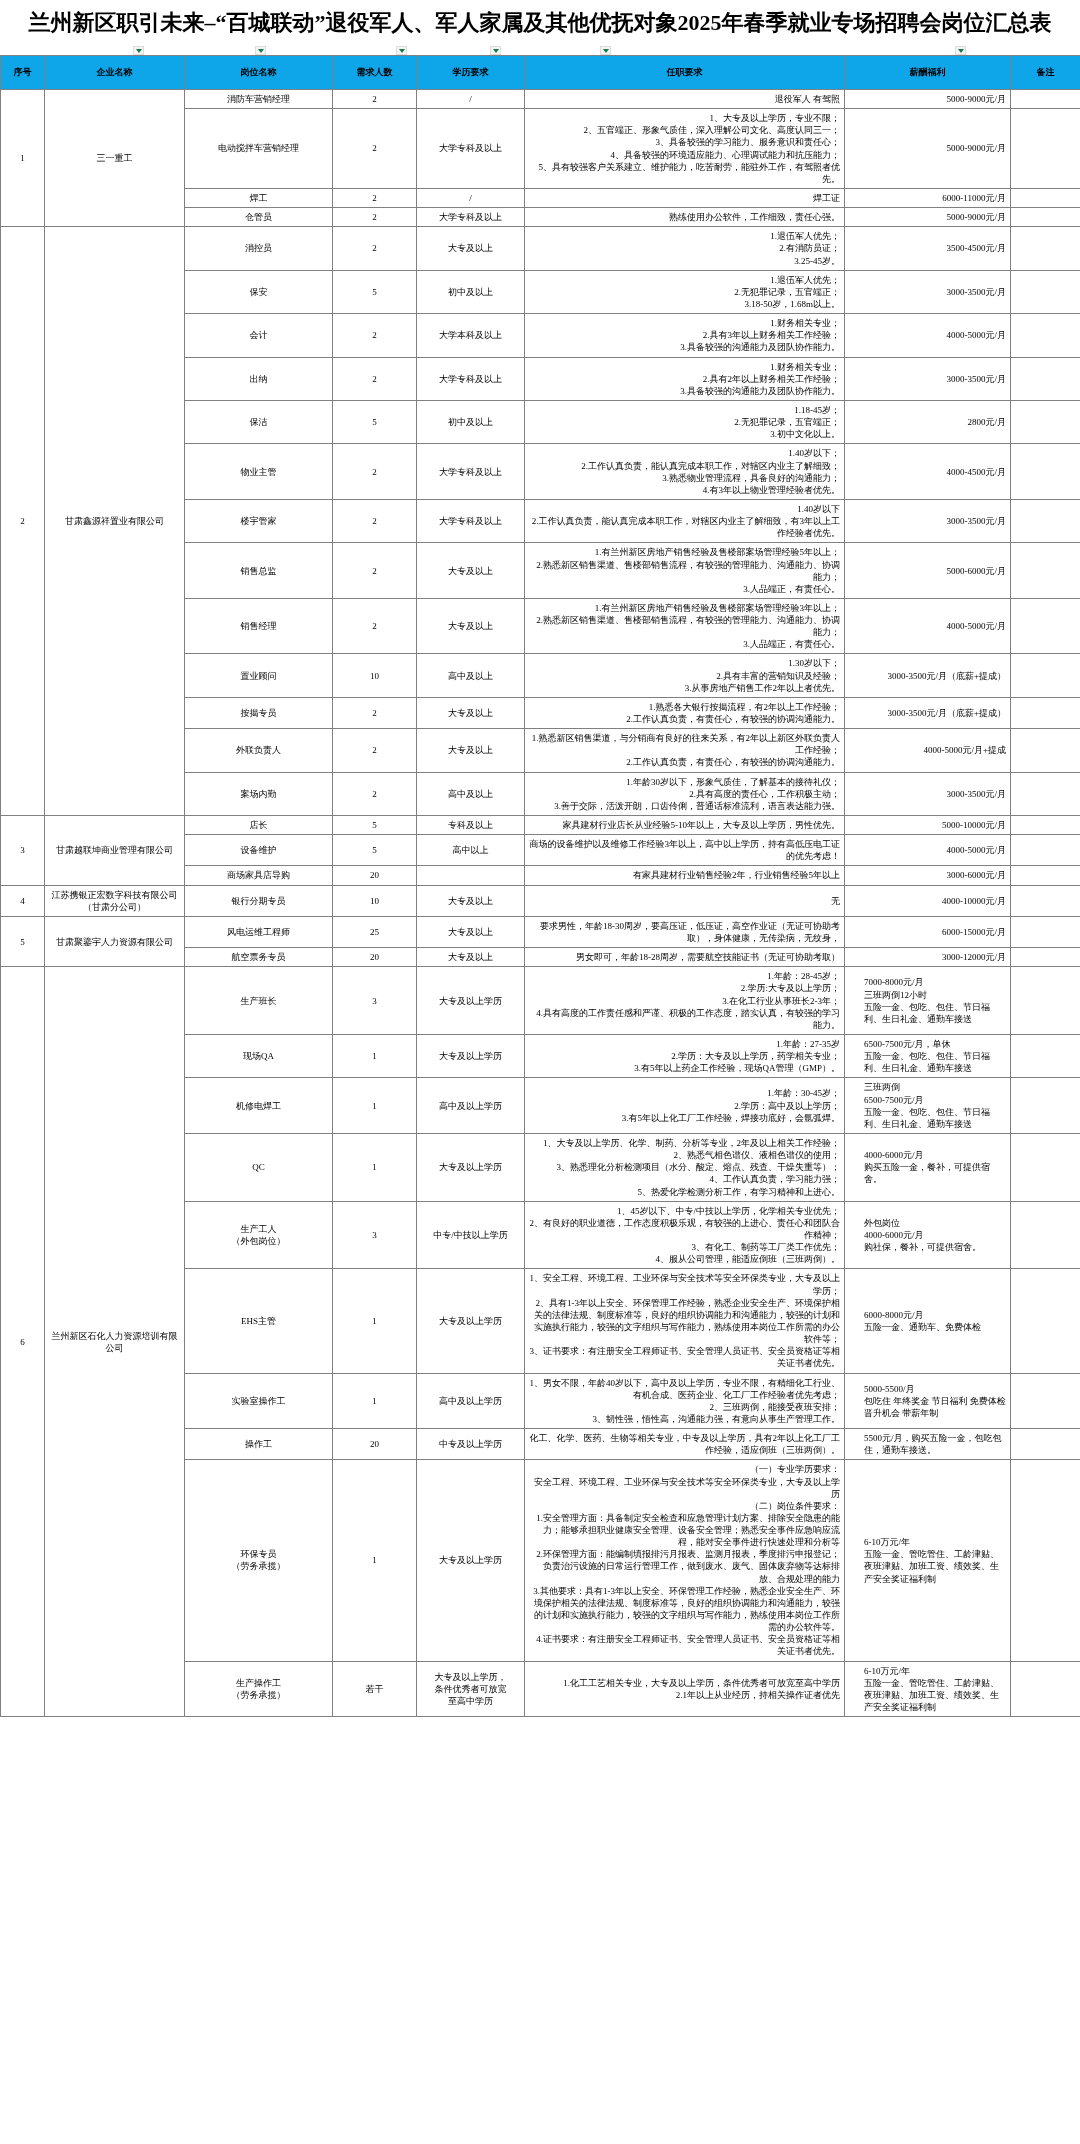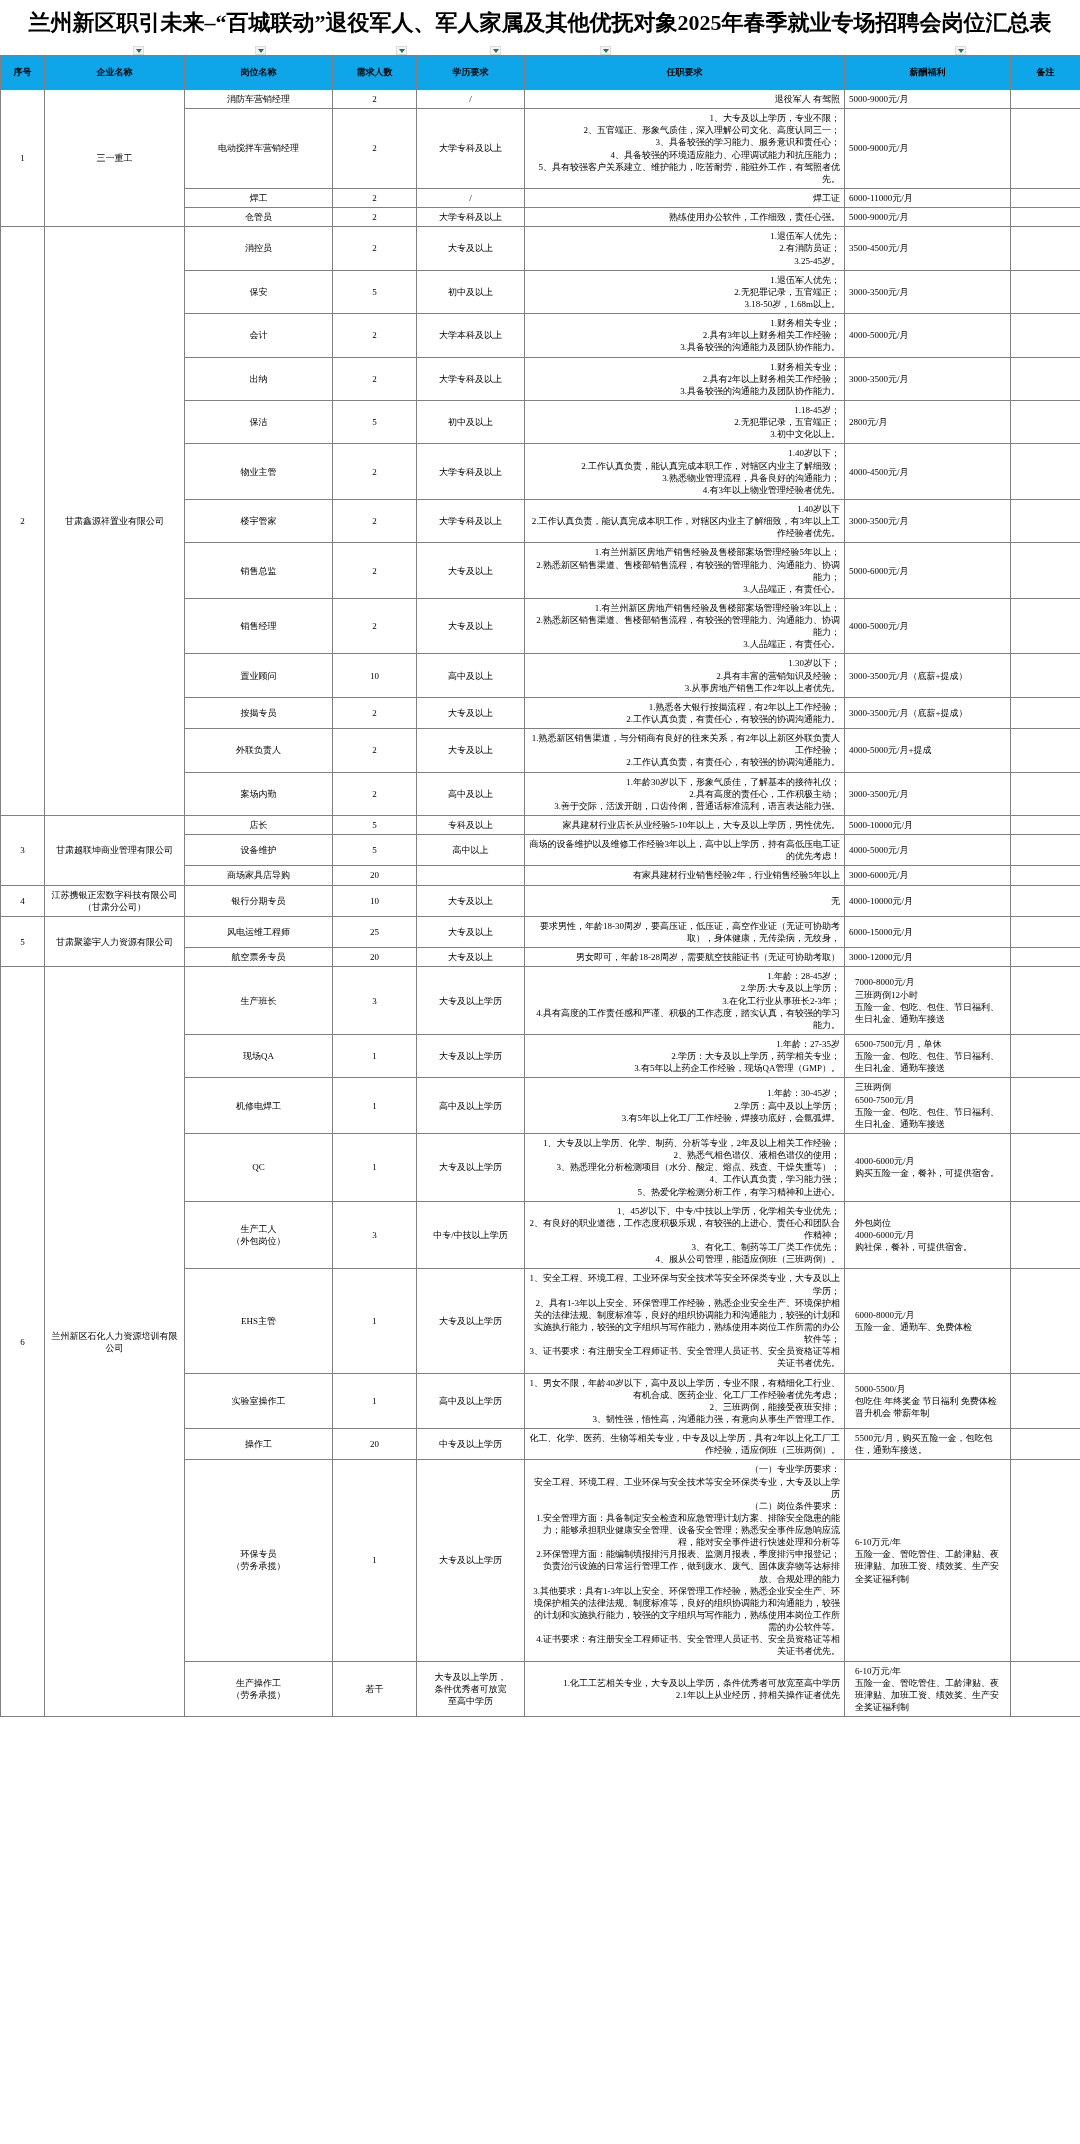--- a/index.html
+++ b/index.html
@@ -90,22 +90,22 @@
   col.c-pay   { width: 166px; }
   col.c-note  { width: 70px; }
 
   td.idx   { text-align: center; font-size: 11px; }
   td.comp  { text-align: center; font-size: 9.5px; line-height: 1.4; }
   td.job   { text-align: center; font-size: 9.5px; line-height: 1.4; white-space: pre-line; }
   td.num   { text-align: center; font-size: 10px; }
   td.edu   { text-align: center; font-size: 9.5px; line-height: 1.35; white-space: pre-line; }
   td.req   { text-align: right; font-size: 8.6px; line-height: 1.4; white-space: pre-line; padding-left: 5px; }
   td.pay   { font-size: 9px; line-height: 1.4; white-space: pre-line; }
-  td.pay.center { text-align: left; font-family: Liberation Serif, serif; }
-  td.pay.left   { text-align: left; padding-left: 10px; }
+  td.pay.center { text-align: right; font-family: Liberation Serif, serif; }
+  td.pay.left   { text-align: left; padding-left: 19px; }
   td.note  { }
 </style>
 </head>
 <body>
 
 <div class="page">
 
   <div class="title-band">
     <div class="doc-title">兰州新区职引未来–“百城联动”退役军人、军人家属及其他优抚对象2025年春季就业专场招聘会岗位汇总表</div>
   </div>

